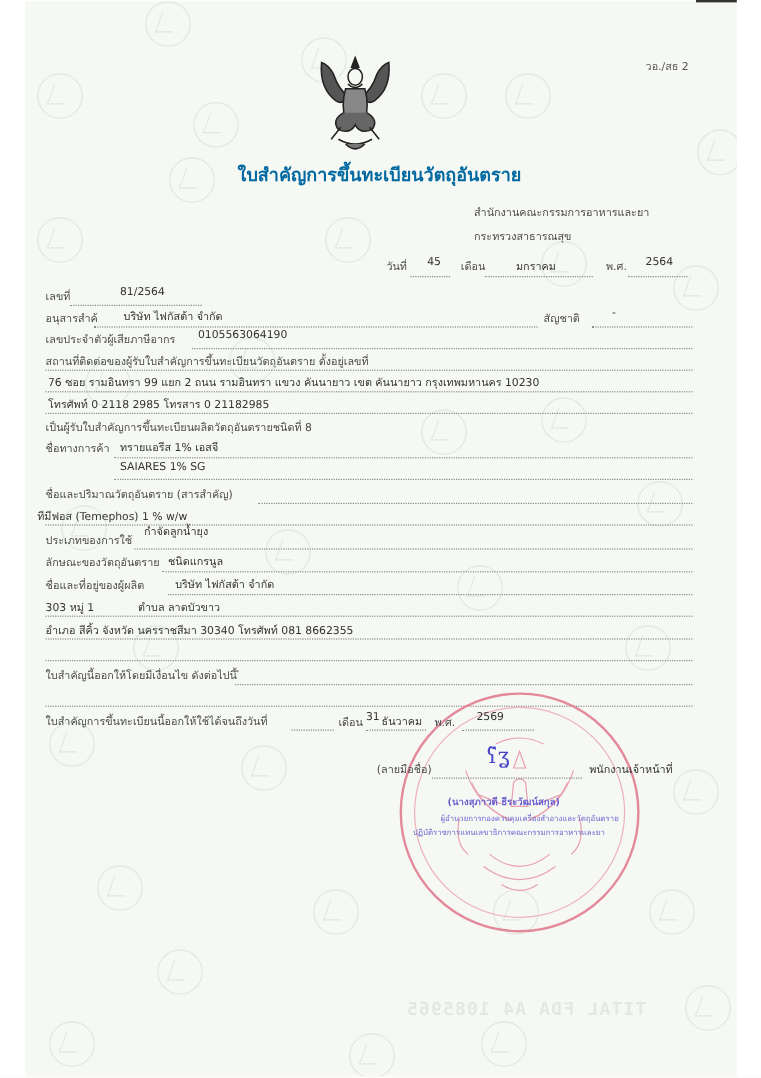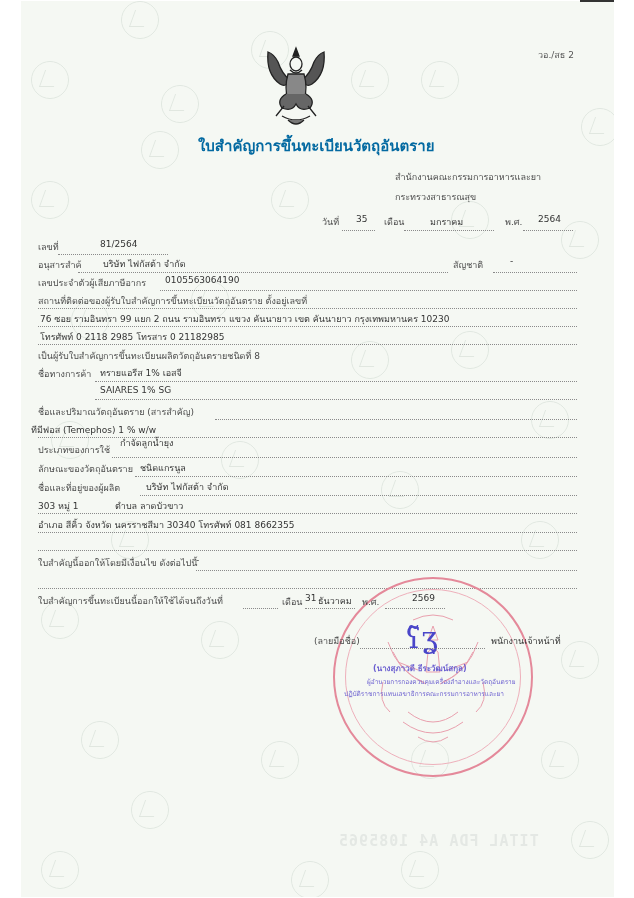--- a/index.html
+++ b/index.html
@@ -30,21 +30,21 @@
   .stamp-circle {
     position: absolute; left: 333px; top: 577px; width: 200px; height: 200px;
     border: 2px solid #e4899a; border-radius: 50%; box-sizing: border-box;
   }
   .stamp-inner {
     position: absolute; left: 345px; top: 589px; width: 176px; height: 176px;
     border: 1px solid #eeb0bb; border-radius: 50%; box-sizing: border-box;
   }
   .stamp-txt { font-size: 8px; color: #6b5fd0; font-weight: bold; }
   .stamp-sub { font-size: 6.5px; color: #6b5fd0; }
-  .sig { font-size: 30px; color: #4a46c9; font-family: "DejaVu Serif", serif; }
+  .sig { font-size: 18px; color: #4a46c9; font-family: "DejaVu Serif", serif; }
 </style>
 </head>
 <body>
 
 <div class="paper">
 
   <div class="wm" style="left:10px;top:60px"></div>
   <div class="wm" style="left:100px;top:0px"></div>
   <div class="wm" style="left:140px;top:84px"></div>
   <div class="wm" style="left:230px;top:30px"></div>
@@ -98,21 +98,21 @@
   </svg>
 </div>
 
 <div class="abs form-code" style="left:538px;top:48px;">วอ./สธ 2</div>
 <div class="abs title" style="left:198px;top:134px;">ใบสำคัญการขึ้นทะเบียนวัตถุอันตราย</div>
 
 <div class="abs t" style="left:395px;top:170px;">สำนักงานคณะกรรมการอาหารและยา</div>
 <div class="abs t" style="left:395px;top:190px;">กระทรวงสาธารณสุข</div>
 
 <div class="abs t" style="left:322px;top:215px;">วันที่</div>
-<div class="abs v" style="left:356px;top:214px;">35</div>
+<div class="abs v" style="left:356px;top:214px;">45</div>
 <div class="dot" style="left:342px;top:230px;width:33px;"></div>
 <div class="abs t" style="left:384px;top:215px;">เดือน</div>
 <div class="abs v" style="left:430px;top:215px;">มกราคม</div>
 <div class="dot" style="left:404px;top:230px;width:90px;"></div>
 <div class="abs t" style="left:505px;top:215px;">พ.ศ.</div>
 <div class="abs v" style="left:538px;top:214px;">2564</div>
 <div class="dot" style="left:523px;top:230px;width:50px;"></div>
 
 <div class="abs t" style="left:38px;top:240px;">เลขที่</div>
 <div class="abs v" style="left:100px;top:239px;">81/2564</div>
@@ -191,21 +191,21 @@
   </svg>
 </div>
 
 <div class="abs t" style="left:38px;top:594px;">ใบสำคัญการขึ้นทะเบียนนี้ออกให้ใช้ได้จนถึงวันที่</div>
 <div class="abs v" style="left:258px;top:593px;margin-left:47px;">31</div>
 <div class="dot" style="left:243px;top:608px;width:35px;"></div>
 <div class="abs t" style="left:282px;top:595px;">เดือน</div>
 <div class="abs v" style="left:318px;top:594px;">ธันวาคม</div>
 <div class="dot" style="left:305px;top:608px;width:50px;"></div>
 <div class="abs t" style="left:362px;top:595px;">พ.ศ.</div>
-<div class="abs v" style="left:412px;top:593px;">2569</div>
+<div class="abs v" style="left:397px;top:593px;">2569</div>
 <div class="dot" style="left:385px;top:608px;width:60px;"></div>
 
 <div class="abs t" style="left:314px;top:634px;">(ลายมือชื่อ)</div>
 <div class="abs sig" style="left:405px;top:620px;">ʕ̃ʓ</div>
 <div class="dot" style="left:360px;top:648px;width:125px;"></div>
 <div class="abs t" style="left:491px;top:634px;color:#333;">พนักงานเจ้าหน้าที่</div>
 <div class="abs stamp-txt" style="left:373px;top:662px;">(นางสุภาวดี ธีระวัฒน์สกุล)</div>
 <div class="abs stamp-sub" style="left:367px;top:677px;">ผู้อำนวยการกองควบคุมเครื่องสำอางและวัตถุอันตราย</div>
 <div class="abs stamp-sub" style="left:344px;top:689px;">ปฏิบัติราชการแทนเลขาธิการคณะกรรมการอาหารและยา</div>
 

